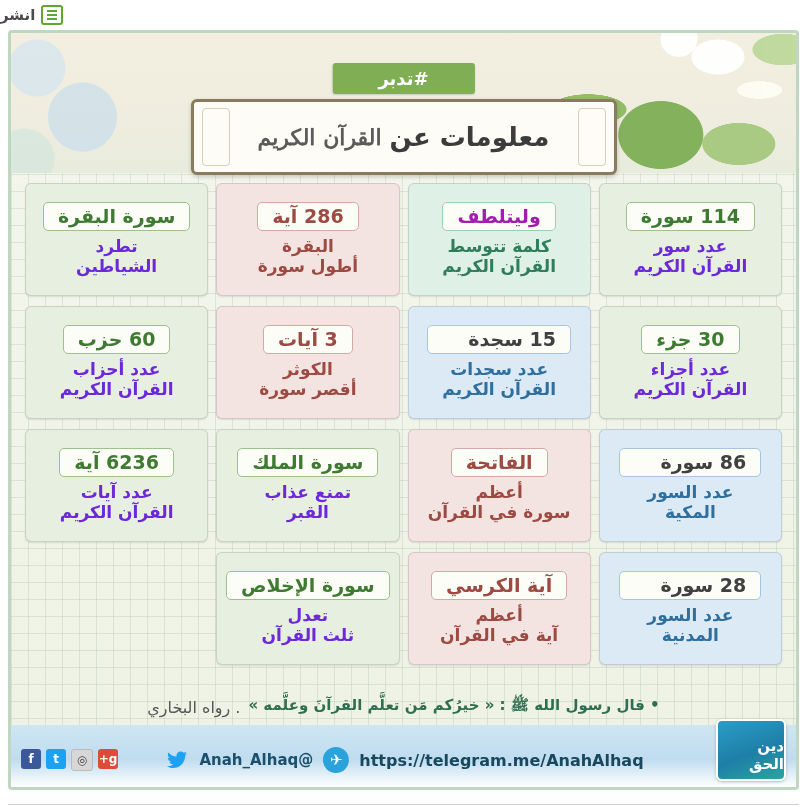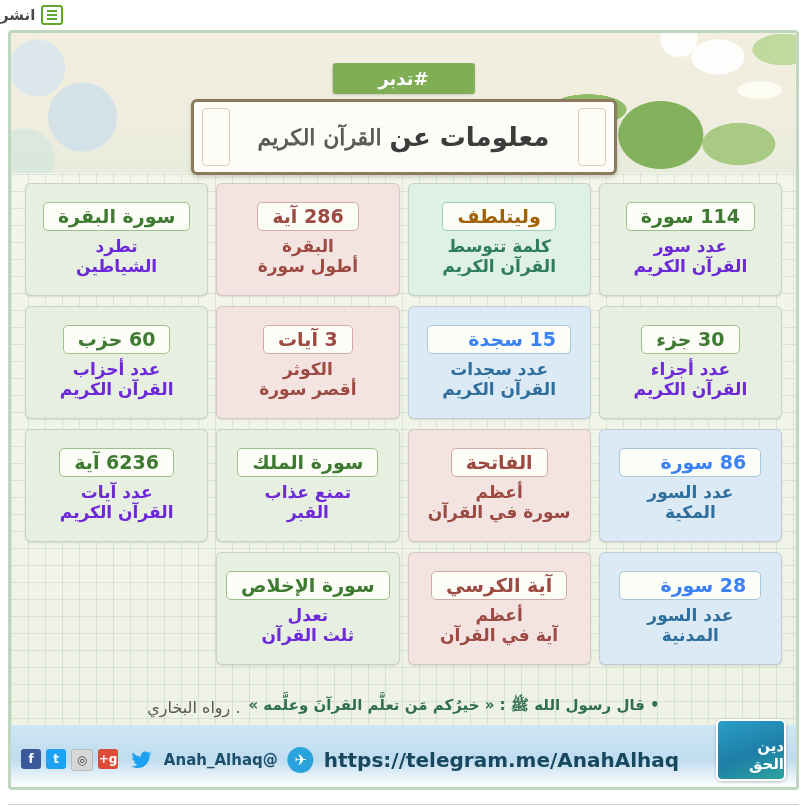--- a/index.html
+++ b/index.html
@@ -128,25 +128,25 @@
   
   .c-green{background:#e6efe0;}
   .c-green .badge{color:#3f7a33;border-color:#9ec08c;}
   .c-green .line{color:#6d28d9;}
 
   .c-pink{background:#f3e4e2;}
   .c-pink .badge{color:#9c4a42;border-color:#d3a9a3;}
   .c-pink .line{color:#9c4a42;}
 
   .c-blue{background:#dbeaf4;}
-  .c-blue .badge{color:#3b82f6;border-color:#a5c6dc;padding-left:40px;}
+  .c-blue .badge{color:#404040;border-color:#a5c6dc;padding-left:40px;}
   .c-blue .line{color:#2f6f9e;}
 
   .c-mint{background:#dff0e6;}
-  .c-mint .badge{color:#a16207;border-color:#9dcfb4;}
+  .c-mint .badge{color:#a21caf;border-color:#9dcfb4;}
   .c-mint .line{color:#2f7d5b;}
 
   
   .hadith{
     position:absolute;left:0;right:0;top:648px;height:52px;
     display:flex;align-items:center;justify-content:center;
     gap:8px;padding:0 14px;box-sizing:border-box;
     font-size:15px;font-weight:bold;color:#2f6f4f;
     direction:rtl;
   }
@@ -171,21 +171,21 @@
   .social-center{
     position:absolute;left:50%;transform:translateX(-50%);
     bottom:14px;display:flex;flex-direction:row-reverse;align-items:center;gap:10px;
   }
   .tw-bird{width:26px;height:22px;color:#1da1f2;display:flex;align-items:center;}
   .handle{font-size:15px;font-weight:bold;color:#1b4f6b;}
   .tg-icon{
     width:26px;height:26px;border-radius:50%;background:#2aa3dd;
     display:flex;align-items:center;justify-content:center;color:#fff;font-size:15px;
   }
-  .tg-url{font-size:20px;font-weight:bold;color:#17485e;direction:ltr;}
+  .tg-url{font-size:16px;font-weight:bold;color:#17485e;direction:ltr;}
   .icon-row{
     position:absolute;left:10px;bottom:16px;
     display:flex;gap:5px;
   }
   .sq{
     width:20px;height:20px;border-radius:3px;
     display:flex;align-items:center;justify-content:center;
     color:#fff;font-size:12px;font-weight:bold;
   }
   .sq.gp{background:#dd4b39;}

